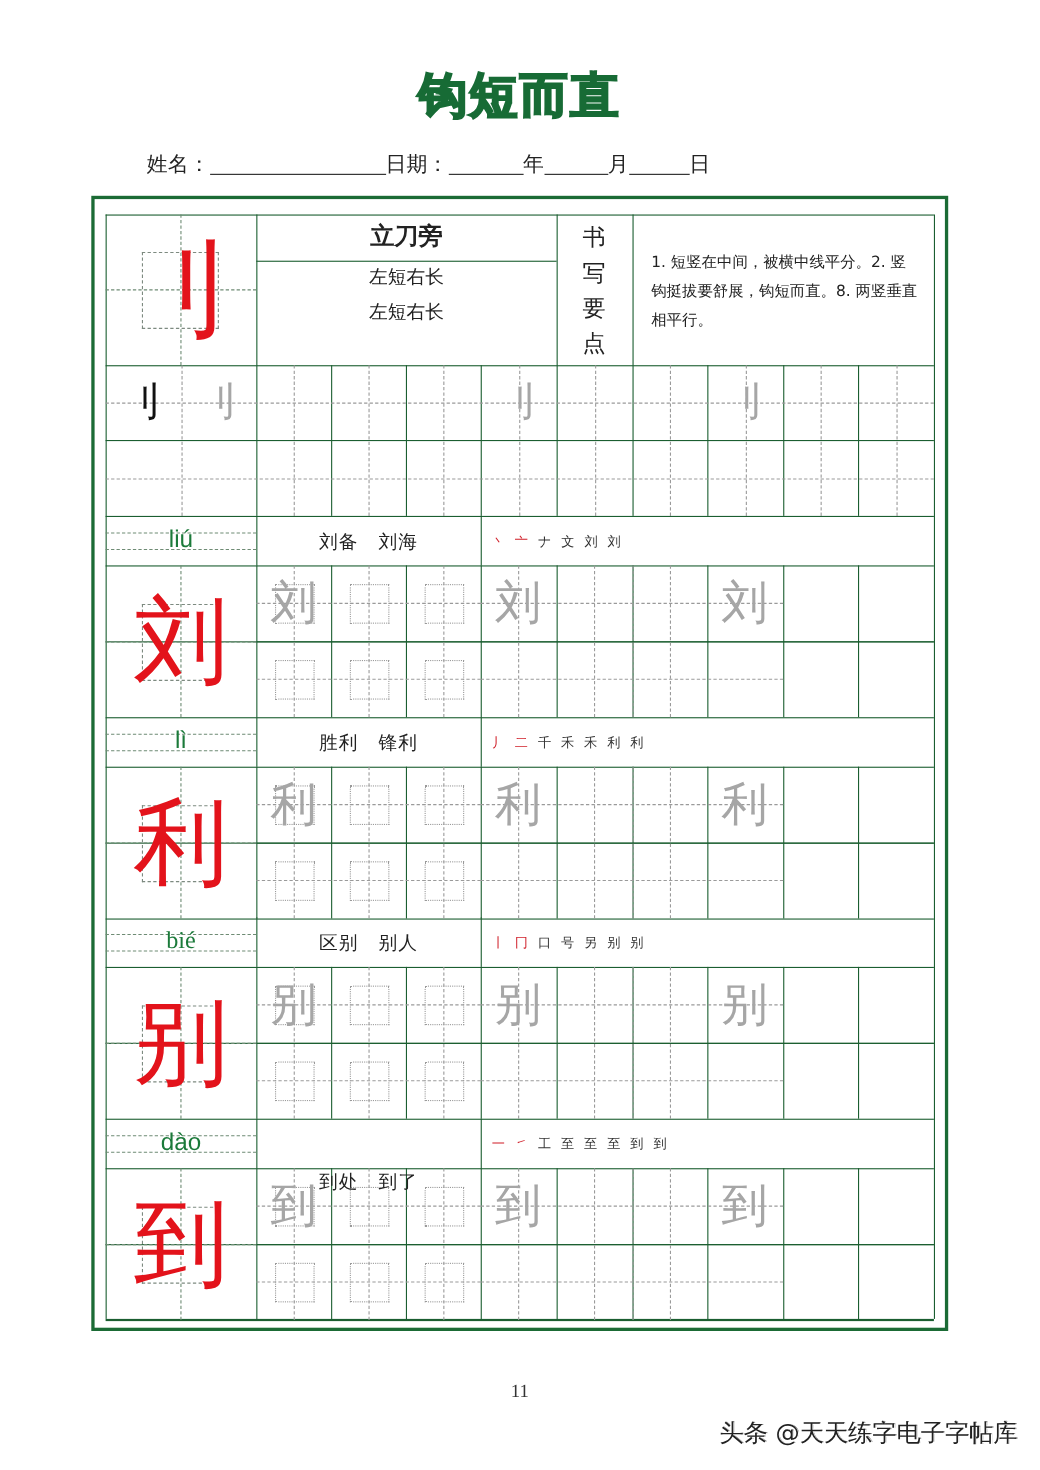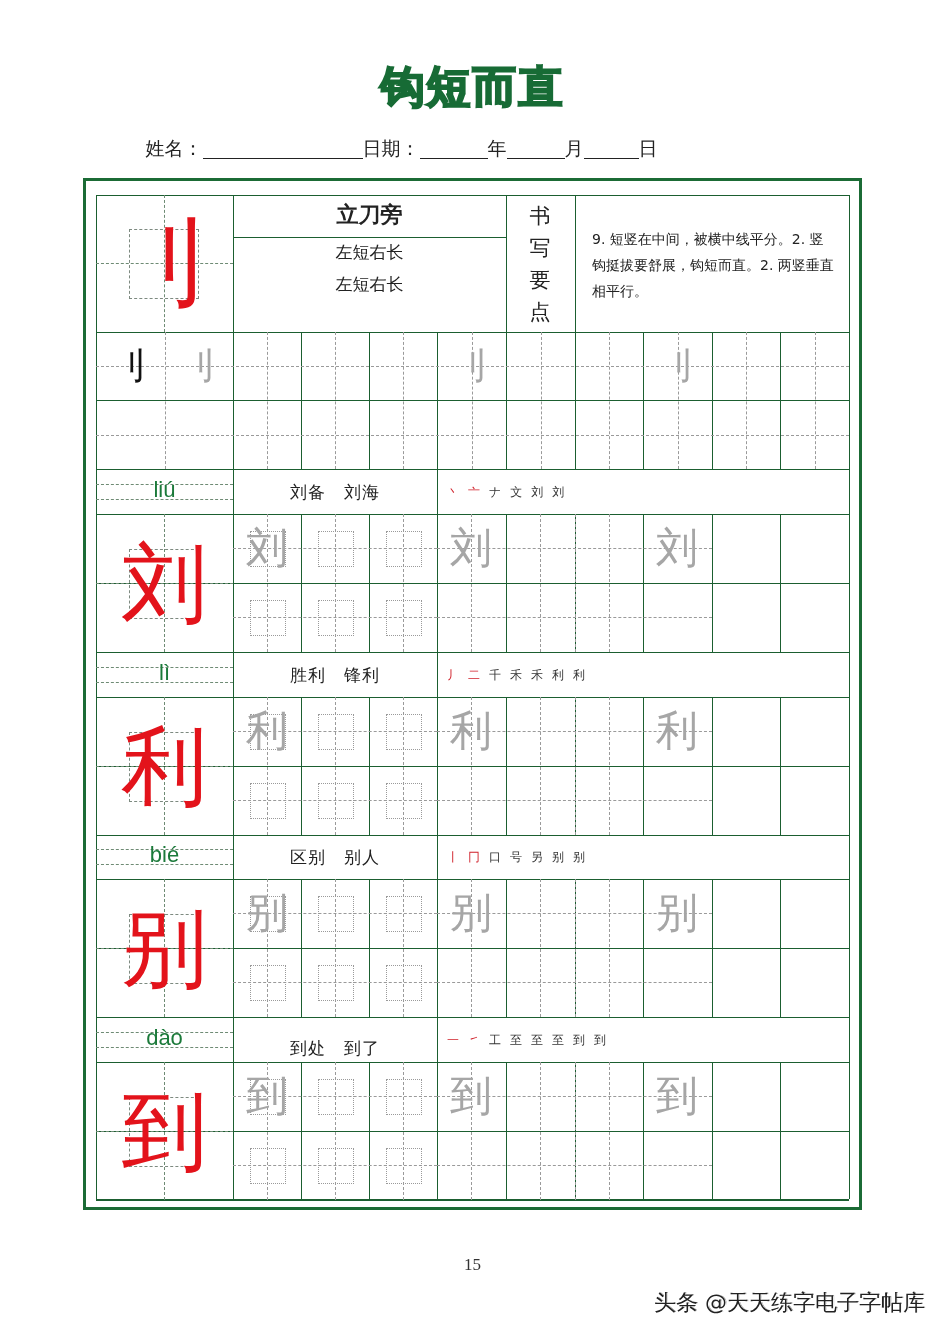--- a/index.html
+++ b/index.html
@@ -1,19 +1,19 @@
 <!DOCTYPE html>
 <html><head>
 <meta charset="utf-8">
 <style>
   html,body{margin:0;padding:0;background:#ffffff;}
   body{width:945px;height:1336px;position:relative;overflow:hidden;font-family:"DejaVu Serif",serif;color:#222;}
   .abs{position:absolute;}
   .title{left:0;width:945px;top:58px;text-align:center;font-family:"DejaVu Sans",sans-serif;font-weight:bold;font-size:44px;color:#176b35;letter-spacing:2px;-webkit-text-stroke:2px #176b35;}
-  .meta{top:136px;left:16px;width:771px;text-align:center;font-size:19px;color:#222;font-family:"DejaVu Serif",serif;}
+  .meta{top:136px;left:4px;width:771px;text-align:center;font-size:19px;color:#222;font-family:"DejaVu Serif",serif;}
   .meta .blank{display:inline-block;border-bottom:1.5px solid #222;height:20px;vertical-align:-4px;}
   .frame{left:83px;top:178px;width:773px;height:1026px;border:3.5px solid #1b6b35;}
   .hl{position:absolute;height:0;border-top:1.3px solid #1b5e30;}
   .vl{position:absolute;width:0;border-left:1.3px solid #1b5e30;}
   .dh{position:absolute;height:0;border-top:1.3px dashed #9a9a9a;}
   .dv{position:absolute;width:0;border-left:1.3px dashed #9a9a9a;}
   .dhg{position:absolute;height:0;border-top:1.2px dashed #6e8b74;}
   .dvg{position:absolute;width:0;border-left:1.2px dashed #6e8b74;}
   .dot-box{position:absolute;border:1.2px dotted #9a9a9a;}
   .dash-box{position:absolute;border:1.3px dashed #7d8a80;}
@@ -231,21 +231,21 @@
 <div class="bigchar" style="left:96px;top:198px;width:137px;font-size:96px;line-height:130px;">刂</div>
 <div class="rad-name" style="left:233px;top:200px;width:273px;">立刀旁</div>
 <div class="rad-tip" style="left:233px;top:236px;width:273px;">左短右长</div>
 <div class="rad-tip" style="left:233px;top:268px;width:273px;">左短右长</div>
 <div class="vert-label" style="left:506px;top:200px;">
   <div>书</div>
   <div>写</div>
   <div>要</div>
   <div>点</div>
 </div>
-<div class="notes" style="left:592px;top:226px;width:244px;">9. 短竖在中间，被横中线平分。2. 竖钩挺拔要舒展，钩短而直。2. 两竖垂直相平行。</div>
+<div class="notes" style="left:592px;top:226px;width:244px;">1. 短竖在中间，被横中线平分。2. 竖钩挺拔要舒展，钩短而直。8. 两竖垂直相平行。</div>
 <div class="ghost" style="left:96px;top:332px;color:#111;font-size:36px;">刂</div>
 <div class="ghost" style="left:165px;top:332px;font-size:36px;">刂</div>
 <div class="ghost" style="left:437px;top:332px;font-size:36px;">刂</div>
 <div class="ghost" style="left:643px;top:332px;font-size:36px;">刂</div>
 
 <div id="chars">
     <div>
       <div class="pinyin" style="left:96px;top:477px;">liú</div>
       <div class="words" style="left:233px;top:481px;">刘备　刘海</div>
       <div class="strokes" style="left:447px;top:484px;"><span class="red">丶</span><span class="red">亠</span><span>ナ</span><span>文</span><span>刘</span><span>刘</span></div>
@@ -293,21 +293,21 @@
       <div class="" style="position:absolute;left:575px;top:697px;width:68px;height:69px;"></div>
       <div class="" style="position:absolute;left:575px;top:766px;width:68px;height:69px;"></div>
       <div class="" style="position:absolute;left:643px;top:697px;width:69px;height:69px;"></div>
       <div class="" style="position:absolute;left:643px;top:766px;width:69px;height:69px;"></div>
       <div class="" style="position:absolute;left:712px;top:697px;width:68px;height:69px;"></div>
       <div class="" style="position:absolute;left:712px;top:766px;width:68px;height:69px;"></div>
       <div class="" style="position:absolute;left:780px;top:697px;width:69px;height:69px;"></div>
       <div class="" style="position:absolute;left:780px;top:766px;width:69px;height:69px;"></div>
     </div>
     <div>
-      <div class="pinyin" style="left:96px;top:842px;">bié</div>
+      <div class="pinyin" style="left:96px;top:842px;font-family:Liberation Serif, serif;">bié</div>
       <div class="words" style="left:233px;top:846px;">区别　别人</div>
       <div class="strokes" style="left:447px;top:849px;"><span class="red">丨</span><span class="red">冂</span><span>口</span><span>号</span><span>另</span><span>别</span><span>别</span></div>
       <div class="bigchar" style="left:96px;top:879px;width:137px;font-size:86px;line-height:138px;">别</div>
       <div class="ghost" style="left:233px;top:879px;">别</div>
       <div class="ghost" style="left:437px;top:879px;">别</div>
       <div class="ghost" style="left:643px;top:879px;">别</div>
       <div class="" style="position:absolute;left:233px;top:879px;width:68px;height:69px;"></div>
       <div class="" style="position:absolute;left:233px;top:948px;width:68px;height:69px;"></div>
       <div class="" style="position:absolute;left:301px;top:879px;width:68px;height:69px;"></div>
       <div class="" style="position:absolute;left:301px;top:948px;width:68px;height:69px;"></div>
@@ -321,21 +321,21 @@
       <div class="" style="position:absolute;left:575px;top:948px;width:68px;height:69px;"></div>
       <div class="" style="position:absolute;left:643px;top:879px;width:69px;height:69px;"></div>
       <div class="" style="position:absolute;left:643px;top:948px;width:69px;height:69px;"></div>
       <div class="" style="position:absolute;left:712px;top:879px;width:68px;height:69px;"></div>
       <div class="" style="position:absolute;left:712px;top:948px;width:68px;height:69px;"></div>
       <div class="" style="position:absolute;left:780px;top:879px;width:69px;height:69px;"></div>
       <div class="" style="position:absolute;left:780px;top:948px;width:69px;height:69px;"></div>
     </div>
     <div>
       <div class="pinyin" style="left:96px;top:1025px;">dào</div>
-      <div class="words" style="left:233px;top:1037px;">到处　到了</div>
+      <div class="words" style="left:233px;top:1063px;">到处　到了</div>
       <div class="strokes" style="left:447px;top:1032px;"><span class="red">一</span><span class="red">㇀</span><span>工</span><span>至</span><span>至</span><span>至</span><span>到</span><span>到</span></div>
       <div class="bigchar" style="left:96px;top:1062px;width:137px;font-size:86px;line-height:138px;">到</div>
       <div class="ghost" style="left:233px;top:1062px;">到</div>
       <div class="ghost" style="left:437px;top:1062px;">到</div>
       <div class="ghost" style="left:643px;top:1062px;">到</div>
       <div class="" style="position:absolute;left:233px;top:1062px;width:68px;height:69px;"></div>
       <div class="" style="position:absolute;left:233px;top:1131px;width:68px;height:69px;"></div>
       <div class="" style="position:absolute;left:301px;top:1062px;width:68px;height:69px;"></div>
       <div class="" style="position:absolute;left:301px;top:1131px;width:68px;height:69px;"></div>
       <div class="" style="position:absolute;left:369px;top:1062px;width:68px;height:69px;"></div>
@@ -348,14 +348,14 @@
       <div class="" style="position:absolute;left:575px;top:1131px;width:68px;height:69px;"></div>
       <div class="" style="position:absolute;left:643px;top:1062px;width:69px;height:69px;"></div>
       <div class="" style="position:absolute;left:643px;top:1131px;width:69px;height:69px;"></div>
       <div class="" style="position:absolute;left:712px;top:1062px;width:68px;height:69px;"></div>
       <div class="" style="position:absolute;left:712px;top:1131px;width:68px;height:69px;"></div>
       <div class="" style="position:absolute;left:780px;top:1062px;width:69px;height:69px;"></div>
       <div class="" style="position:absolute;left:780px;top:1131px;width:69px;height:69px;"></div>
     </div>
   </div>
 
-<div class="page-num">15</div>
+<div class="page-num">11</div>
 <div class="watermark">头条 @天天练字电子字帖库</div>
 
 </body></html>

